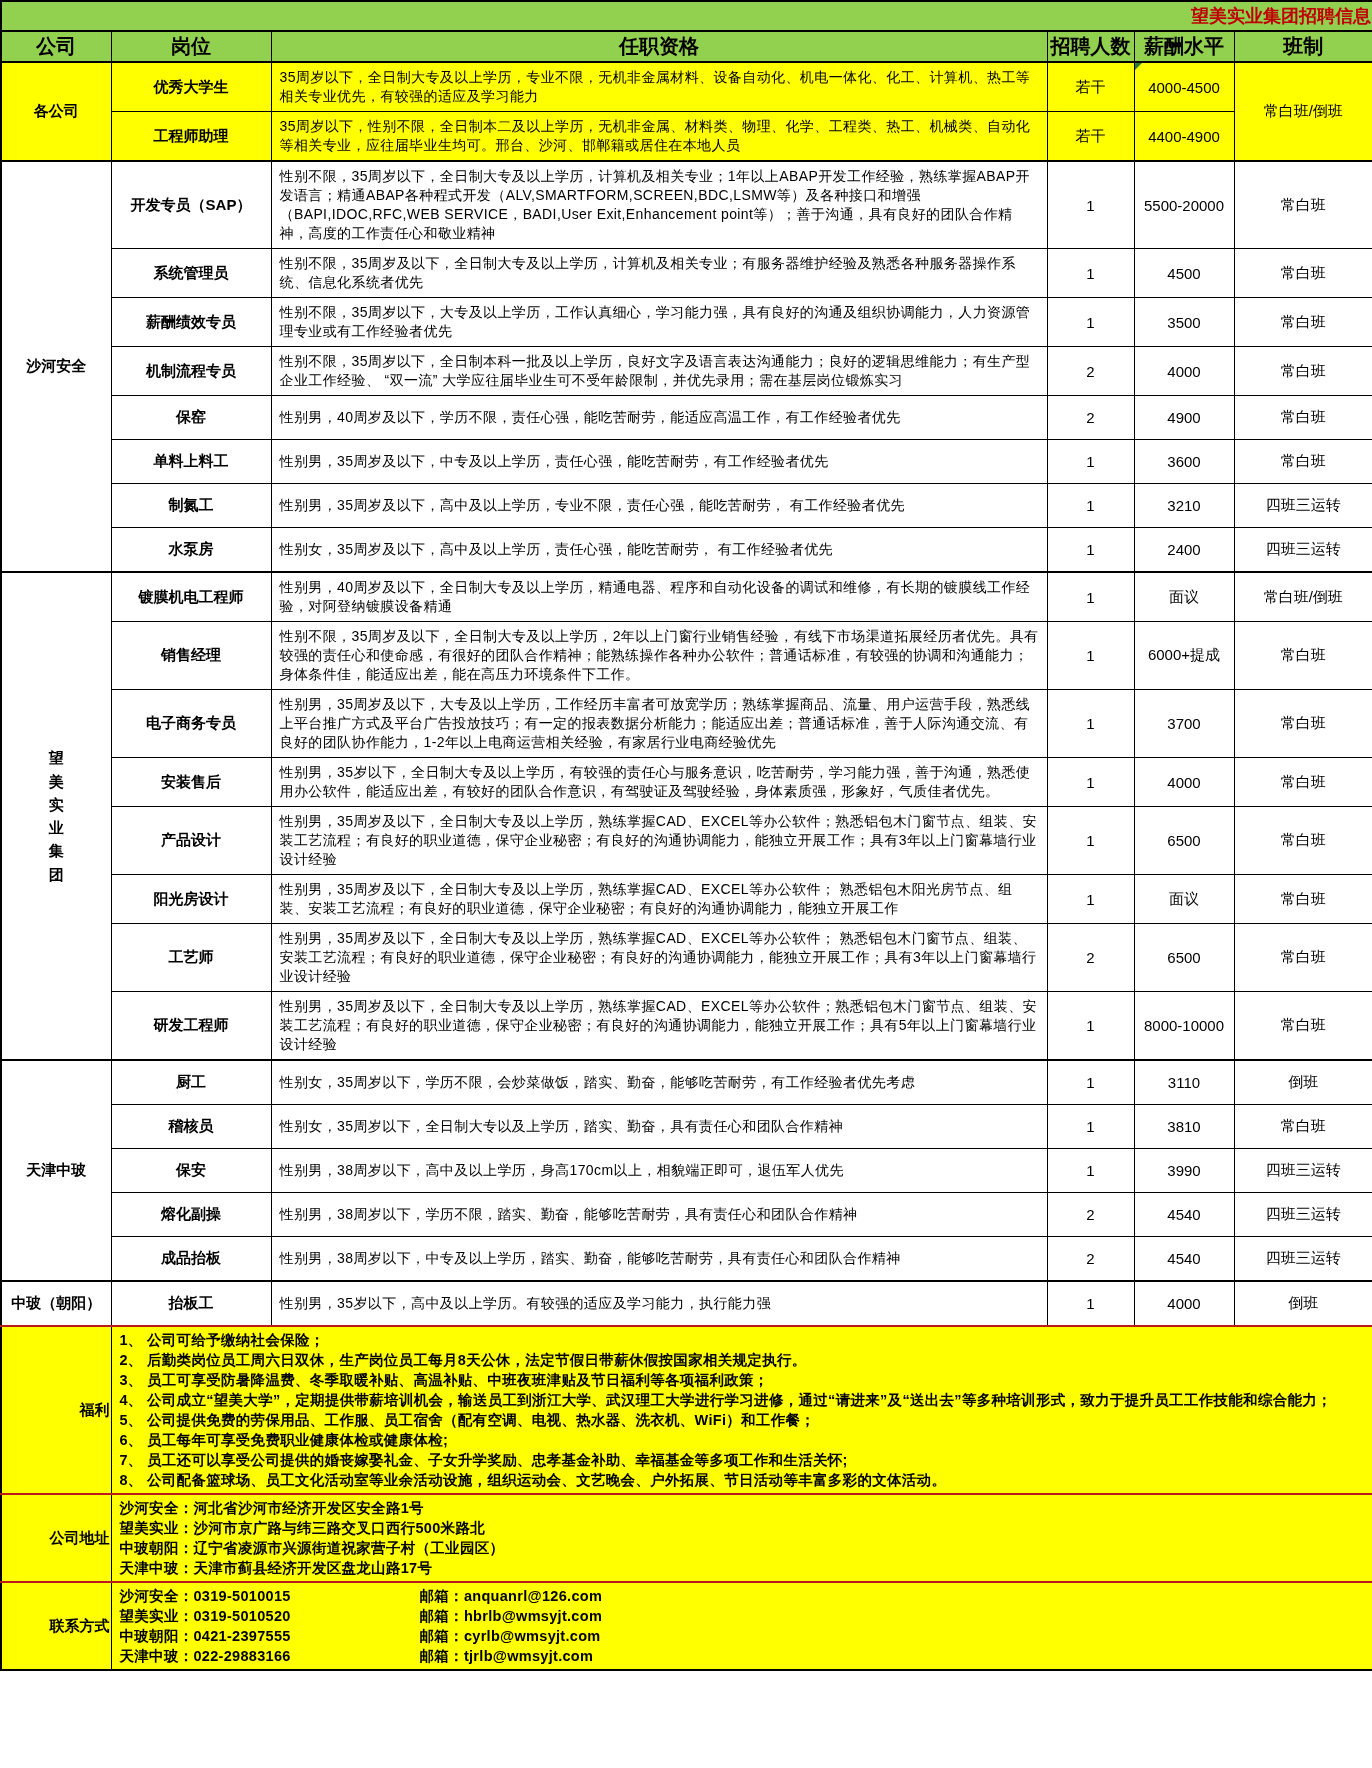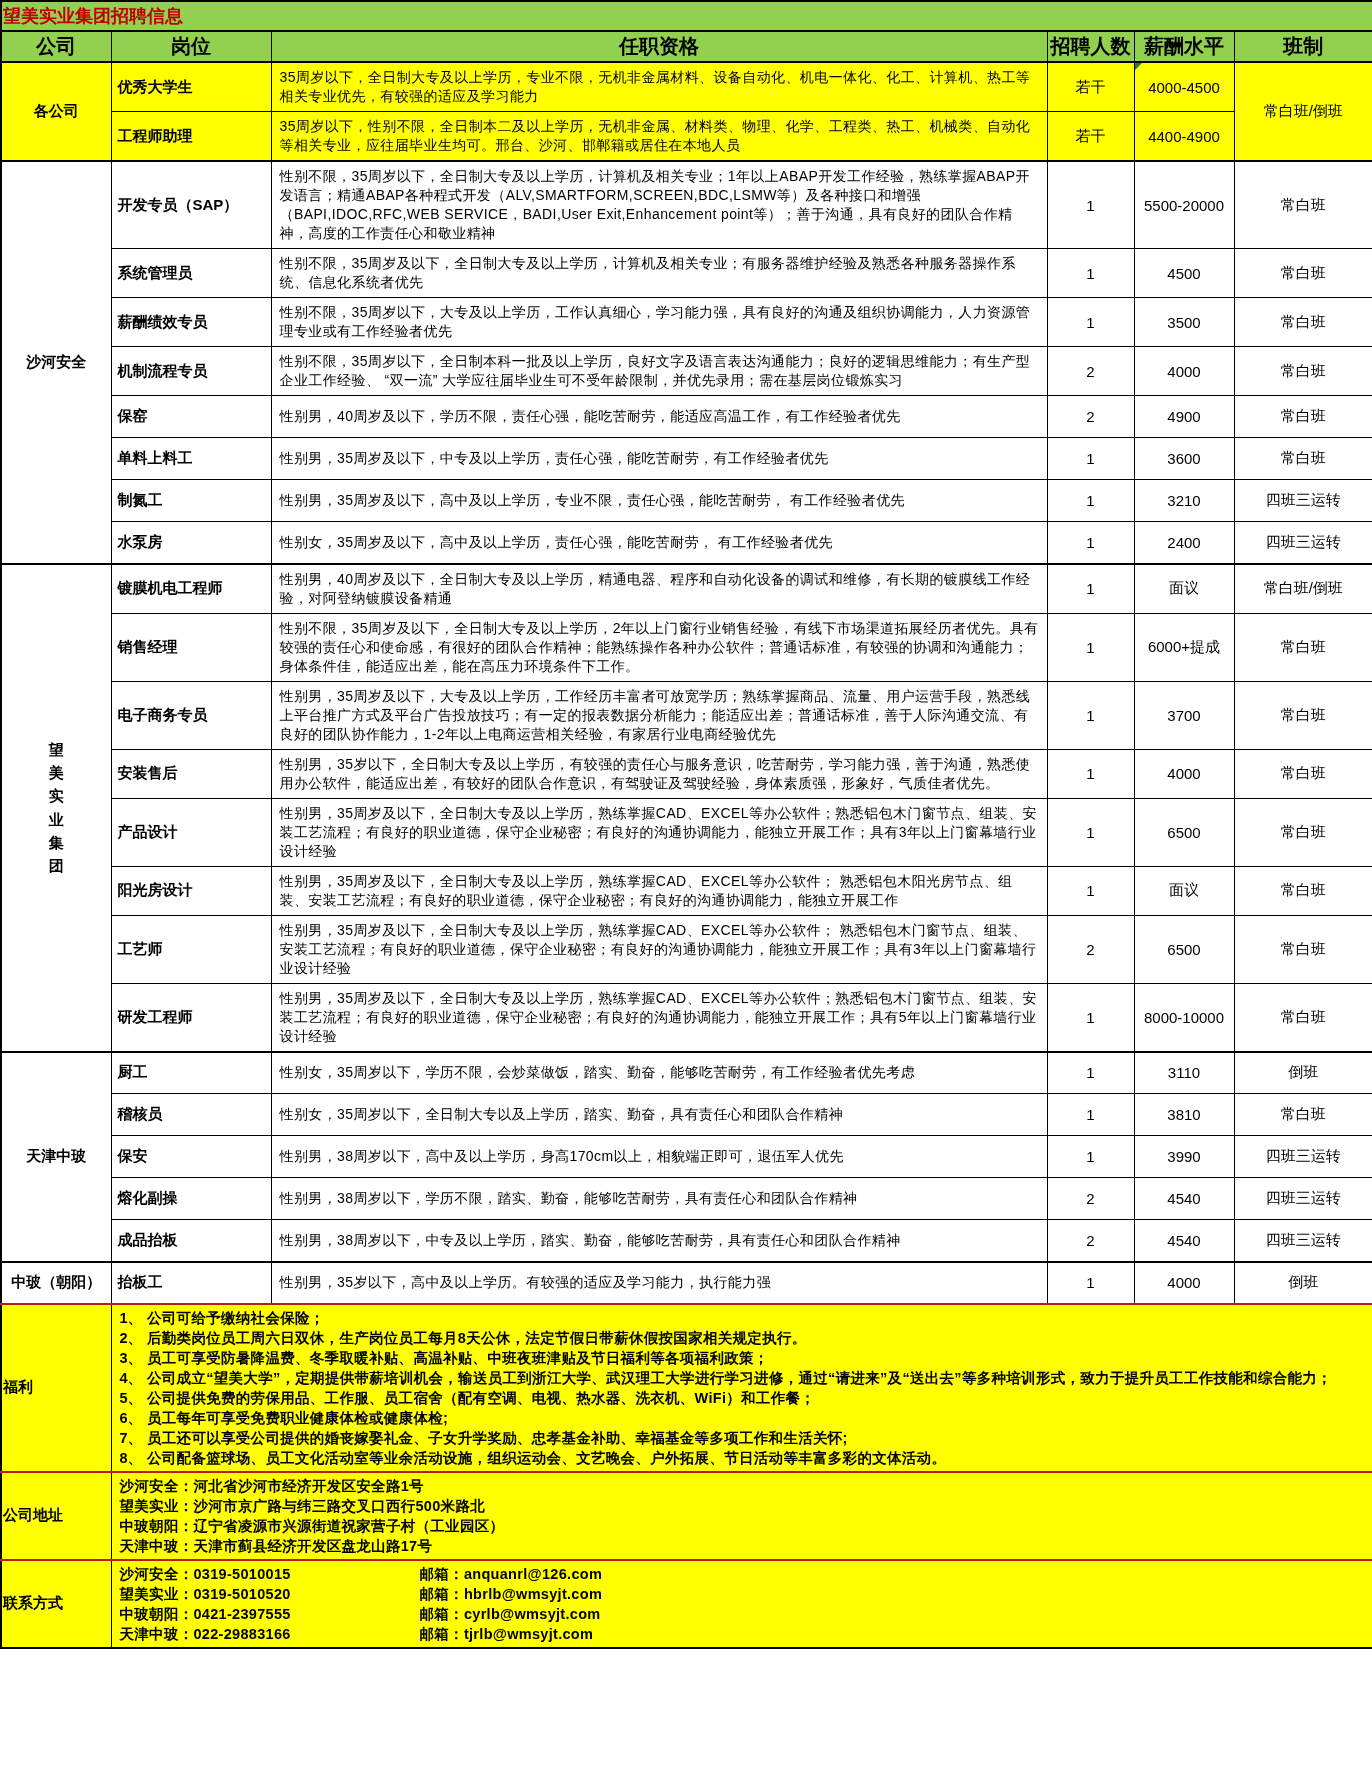--- a/index.html
+++ b/index.html
@@ -1,34 +1,34 @@
 <!DOCTYPE html>
 <html><head>
 <meta charset="utf-8">
 <style>
   html,body{margin:0;padding:0;background:#fff;}
   body{width:1372px;font-family:"Liberation Sans",sans-serif;color:#000;}
   table{border-collapse:collapse;table-layout:fixed;width:1372px;border:2px solid #000;}
   th,td{border:1px solid #000;vertical-align:middle;overflow:hidden;}
   
   .title-row th{height:26px;background:var(--green);color:var(--title-red);
-    font-size:18px;font-weight:bold;text-align:left;border-bottom:2px solid #000;}
+    font-size:18px;font-weight:bold;text-align:right;border-bottom:2px solid #000;}
   .head-row th{height:25px;background:var(--green);font-size:20px;font-weight:bold;text-align:center;}
   
   tbody tr{height:42px;}
   td.company{font-weight:bold;font-size:15px;text-align:center;padding:2px;margin-left:36px;}
   td.company.vertical{white-space:pre-line;line-height:1.55;}
-  td.pos{font-weight:bold;font-size:15px;text-align:left;padding:0 6px;}
+  td.pos{font-weight:bold;font-size:15px;text-align:center;padding:12px 6px;}
   td.req{font-size:14px;letter-spacing:.4px;line-height:19px;text-align:left;
     vertical-align:middle;padding:5px 8px;}
   td.num{font-size:15px;text-align:center;position:relative;}
   .hl td{background:var(--yellow);}
   .group-start td{border-top:2px solid #000;}
   .sec-row td{border-top:2px solid #b91c1c;background:var(--yellow);}
-  td.sec-label{font-weight:bold;font-size:15px;text-align:left;}
+  td.sec-label{font-weight:bold;font-size:15px;text-align:right;}
   td.sec-content{padding:3px 6px 3px 8px;}
   .sec-content .line{font-weight:bold;font-size:14.5px;line-height:20px;letter-spacing:.3px;}
   .contact-line{display:flex;line-height:22.5px;}
   .contact-line .phone{width:300px;flex:0 0 300px;}
   .corner{position:absolute;top:0;left:0;width:0;height:0;
     border-top:7px solid #2e7d32;border-right:7px solid transparent;}
   :root{--green:#92D050;--yellow:#FFFF00;--title-red:#C00000;}
 </style>
 </head>
 <body>

